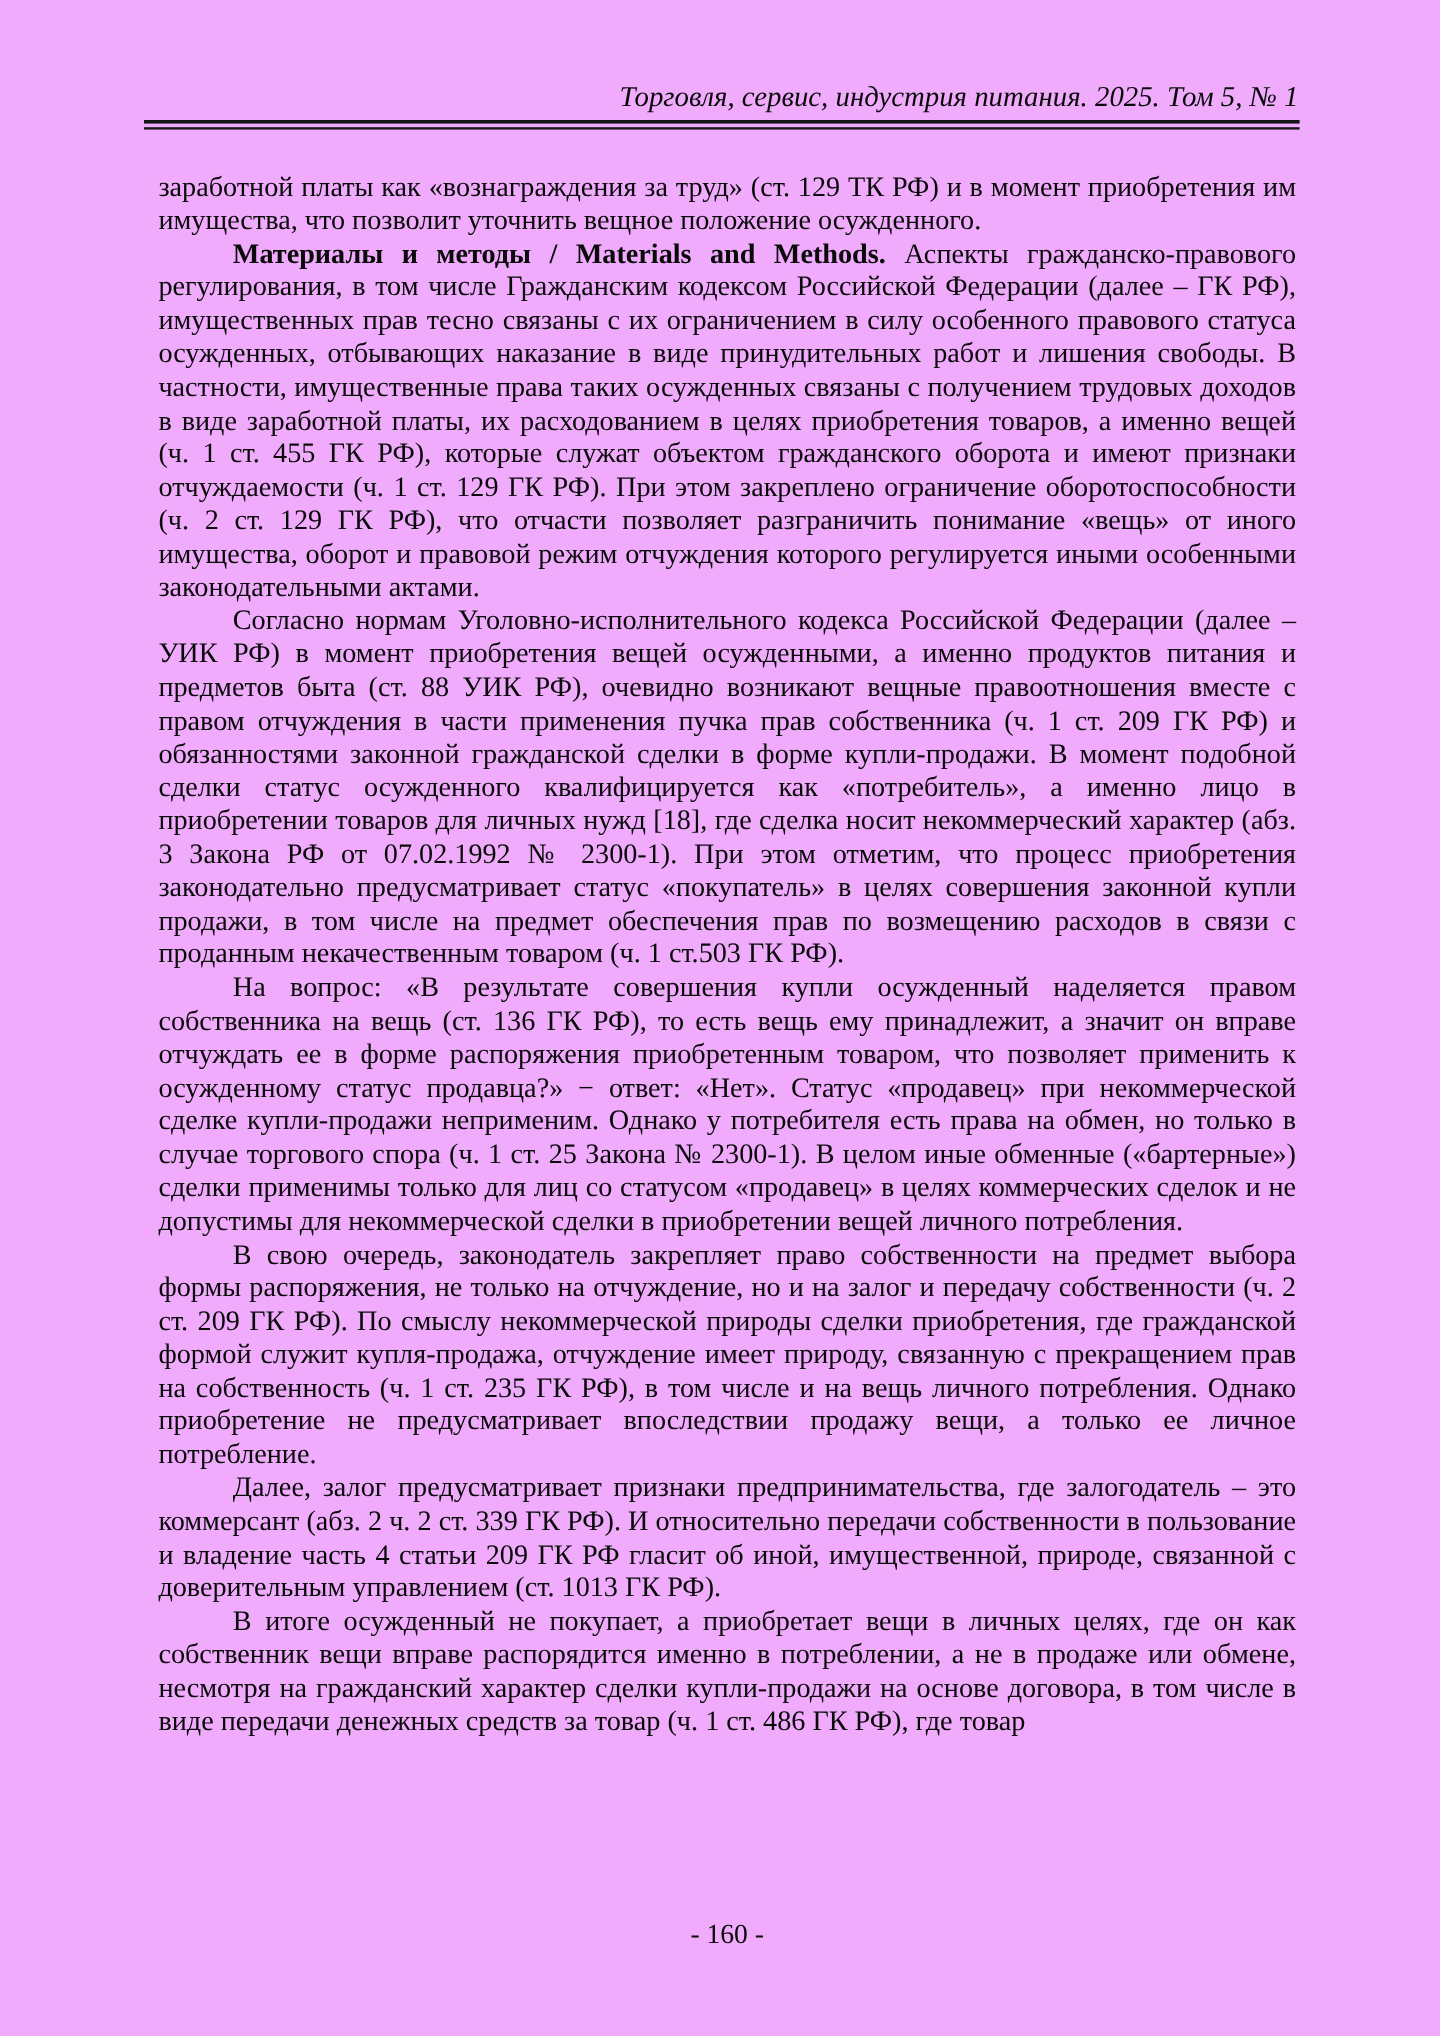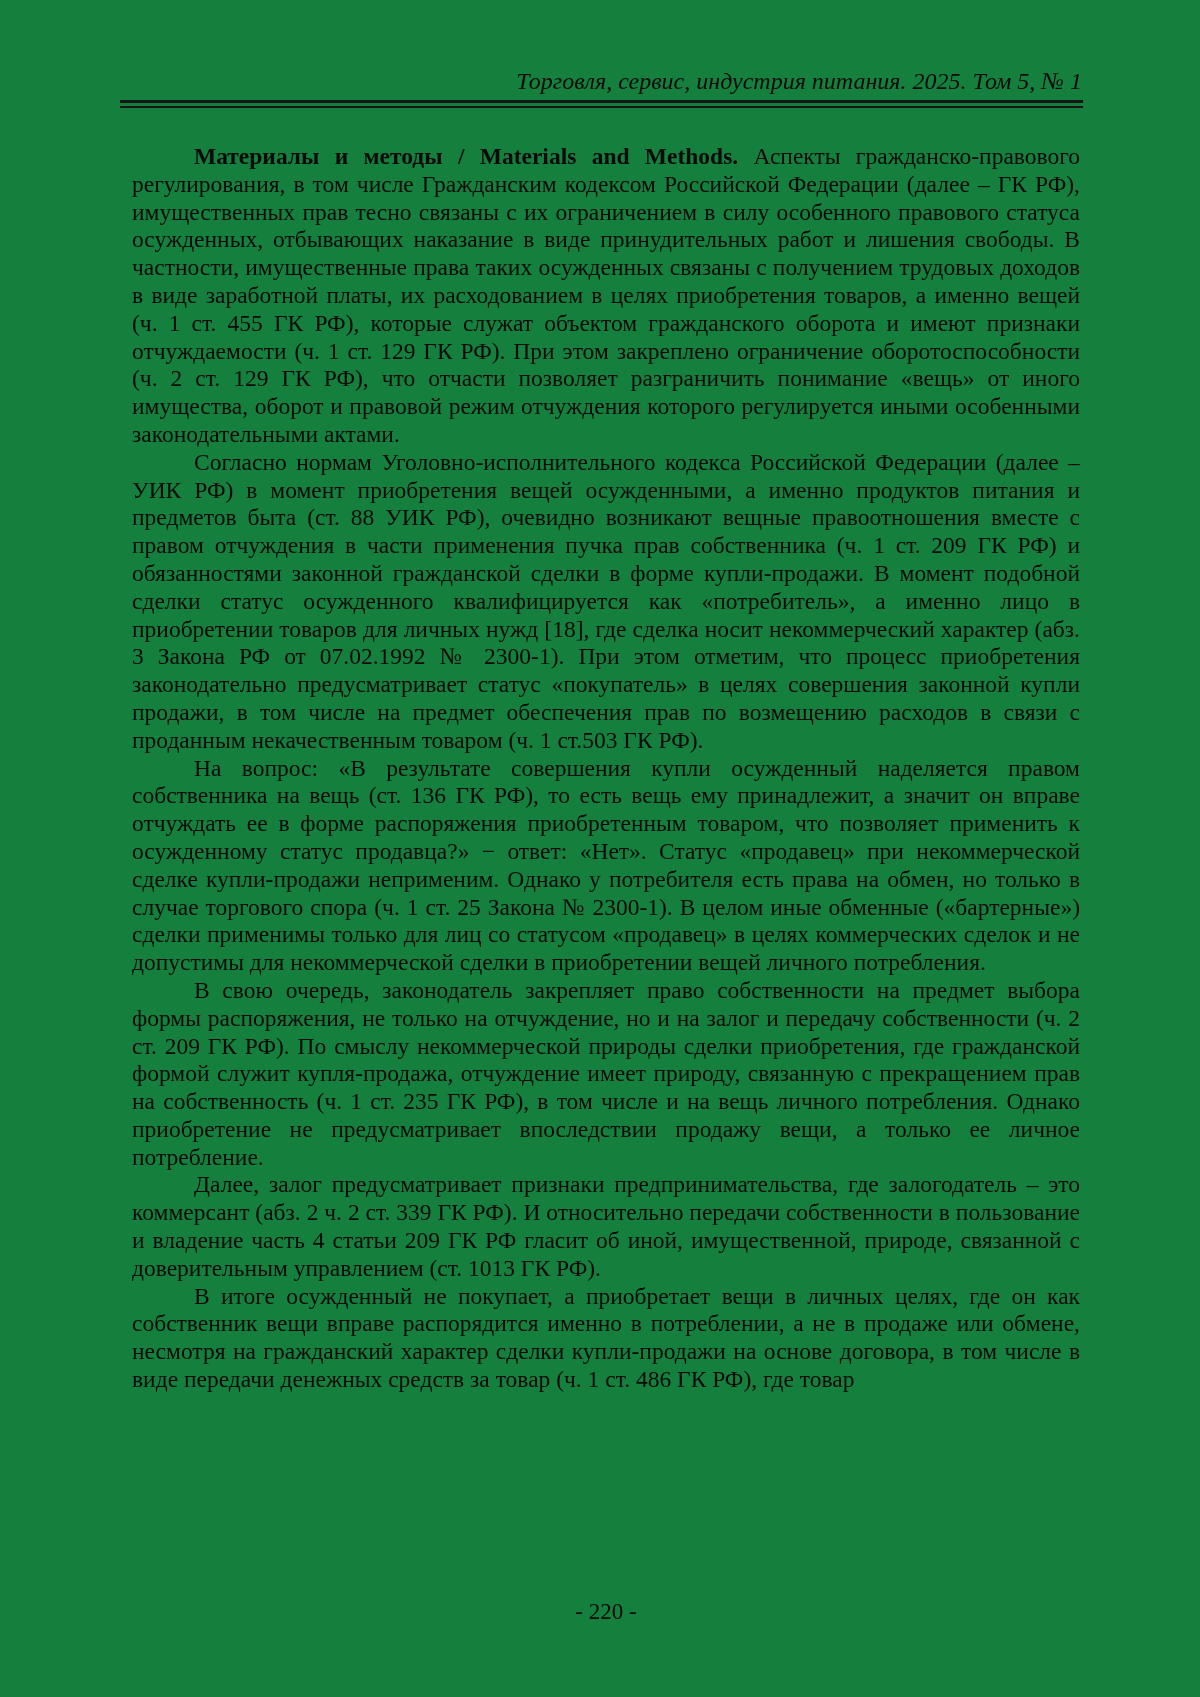--- a/index.html
+++ b/index.html
@@ -4,21 +4,21 @@
 <style>
   html, body {
     margin: 0;
     padding: 0;
     background: #ffffff;
   }
   .page {
     position: relative;
     width: 1200px;
     height: 1697px;
-    background: #15803d;
+    background: #f0abfc;
     color: #0a0a0a;
     font-family: "Liberation Serif", "DejaVu Serif", serif;
     overflow: hidden;
   }
   .journal-title {
     position: absolute;
     top: 68px;
     left: 120px;
     width: 962px;
     text-align: right;
@@ -67,21 +67,22 @@
     line-height: 27px;
   }
 </style>
 </head>
 <body>
 
 <div class="page">
   <div class="journal-title">Торговля, сервис, индустрия питания. 2025. Том 5, № 1</div>
   <div class="header-rule"></div>
   <div class="body-text">
+      <p class="para"><span>заработной платы как «вознаграждения за труд» (ст. 129 ТК РФ) и в момент приобретения им имущества, что позволит уточнить вещное положение осужденного.</span></p>
       <p class="para indent"><span class="bold">Материалы и методы / Materials and Methods.</span><span> Аспекты гражданско-правового регулирования, в том числе Гражданским кодексом Российской Федерации (далее – ГК РФ), имущественных прав тесно связаны с их ограничением в силу особенного правового статуса осужденных, отбывающих наказание в виде принудительных работ и лишения свободы. В частности, имущественные права таких осужденных связаны с получением трудовых доходов в виде заработной платы, их расходованием в целях приобретения товаров, а именно вещей (ч. 1 ст. 455 ГК РФ), которые служат объектом гражданского оборота и имеют признаки отчуждаемости (ч. 1 ст. 129 ГК РФ). При этом закреплено ограничение оборотоспособности (ч. 2 ст. 129 ГК РФ), что отчасти позволяет разграничить понимание «вещь» от иного имущества, оборот и правовой режим отчуждения которого регулируется иными особенными законодательными актами.</span></p>
       <p class="para indent"><span>Согласно нормам Уголовно-исполнительного кодекса Российской Федерации (далее – УИК РФ) в момент приобретения вещей осужденными, а именно продуктов питания и предметов быта (ст. 88 УИК РФ), очевидно возникают вещные правоотношения вместе с правом отчуждения в части применения пучка прав собственника (ч. 1 ст. 209 ГК РФ) и обязанностями законной гражданской сделки в форме купли-продажи. В момент подобной сделки статус осужденного квалифицируется как «потребитель», а именно лицо в приобретении товаров для личных нужд [18], где сделка носит некоммерческий характер (абз. 3 Закона РФ от 07.02.1992 № 2300-1). При этом отметим, что процесс приобретения законодательно предусматривает статус «покупатель» в целях совершения законной купли продажи, в том числе на предмет обеспечения прав по </span><span class="italic">возмещению расходов</span><span> в связи с проданным </span><span class="italic">некачественным</span><span> товаром (ч. 1 ст.503 ГК РФ).</span></p>
       <p class="para indent"><span>На вопрос: «В результате совершения купли осужденный наделяется правом собственника на вещь (ст. 136 ГК РФ), то есть вещь ему принадлежит, а значит он вправе отчуждать ее в форме распоряжения приобретенным товаром, что позволяет применить к осужденному статус продавца?» − ответ: «Нет». Статус «продавец» при некоммерческой сделке купли-продажи неприменим. Однако у потребителя есть права </span><span class="italic">на обмен,</span><span> но только в случае торгового спора (ч. 1 ст. 25 Закона № 2300-1). В целом иные обменные («бартерные») сделки применимы только для лиц со статусом «продавец» в целях коммерческих сделок и не допустимы для некоммерческой сделки в приобретении вещей личного потребления.</span></p>
       <p class="para indent"><span>В свою очередь, законодатель закрепляет право собственности на предмет выбора формы распоряжения, не только на отчуждение, но и на залог и передачу собственности (ч. 2 ст. 209 ГК РФ). По смыслу некоммерческой природы сделки приобретения, где гражданской формой служит купля-продажа, отчуждение имеет природу, связанную с прекращением прав на собственность (ч. 1 ст. 235 ГК РФ), в том числе и на вещь личного потребления. Однако приобретение не предусматривает впоследствии продажу вещи, а только ее личное потребление.</span></p>
       <p class="para indent"><span>Далее, </span><span class="italic">залог</span><span> предусматривает признаки предпринимательства, где залогодатель – это коммерсант (абз. 2 ч. 2 ст. 339 ГК РФ). И относительно </span><span class="italic">передачи</span><span> собственности в пользование и владение часть 4 статьи 209 ГК РФ гласит об иной, </span><span class="italic">имущественной</span><span>, природе, связанной с доверительным управлением (ст. 1013 ГК РФ).</span></p>
       <p class="para indent"><span>В итоге осужденный не покупает, а </span><span class="italic">приобретает вещи в личных целях</span><span>, где он как </span><span class="italic">собственник вещи</span><span> вправе распорядится именно в </span><span class="italic">потреблении</span><span>, а не в продаже или обмене, несмотря на гражданский характер сделки купли-продажи на основе договора, в том числе в виде передачи денежных средств за товар (ч. 1 ст. 486 ГК РФ), где </span><span class="italic">товар</span></p>
     </div>
-  <div class="page-footer">- 220 -</div>
+  <div class="page-footer">- 160 -</div>
 </div>
 
 </body></html>

